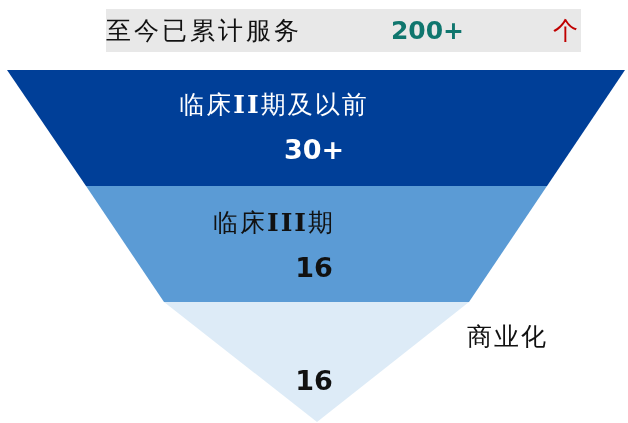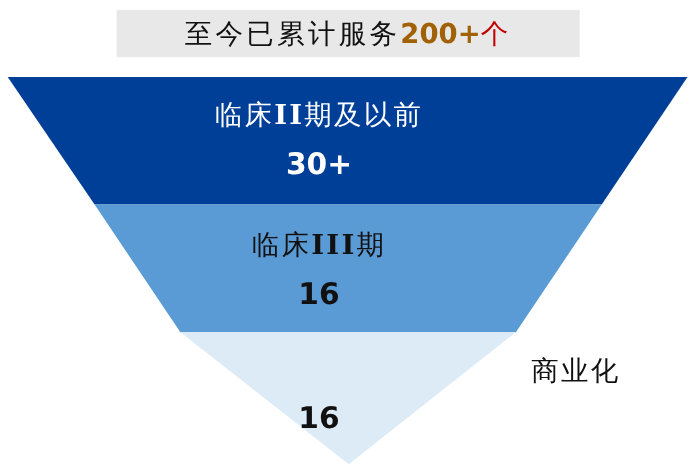--- a/index.html
+++ b/index.html
@@ -1,27 +1,27 @@
 <!DOCTYPE html>
 <html><head>
 <meta charset="utf-8">
 <style>
   html, body { margin:0; padding:0; background:#ffffff; }
   body { width:628px; height:423px; position:relative; overflow:hidden;
          font-family:"DejaVu Serif", serif; }
-  .title-box { position:absolute; left:106px; top:9px; width:421px; height:43px;
-               background:#e8e8e8; display:flex; align-items:center; justify-content:center;
+  .title-box { position:absolute; left:106px; top:9px; width:475px; height:43px;
+               background:#e8e8e8; display:flex; align-items:center; justify-content:space-between;
                font-size:25px; color:#111; letter-spacing:3px; }
-  .title-box .hl { color:#a16207; font-family:"DejaVu Sans", sans-serif; font-weight:bold; letter-spacing:0; }
+  .title-box .hl { color:#0f766e; font-family:"DejaVu Sans", sans-serif; font-weight:bold; letter-spacing:0; }
   .title-box .hl2 { color:#c00000; }
   svg.funnel { position:absolute; left:0; top:0; }
-  .label { position:absolute; left:16px; width:548px; text-align:center; }
+  .label { position:absolute; left:0; width:548px; text-align:center; }
   .stage { font-size:25px; letter-spacing:2px; }
   .stage b { font-family:"DejaVu Serif", serif; }
-  .val { font-family:"DejaVu Sans", sans-serif; font-weight:bold; font-size:27px; }
+  .val { font-family:"DejaVu Sans", sans-serif; font-weight:bold; font-size:27px;padding-left:40px; }
   .white { color:#ffffff; }
   .black { color:#111111; }
 </style>
 </head>
 <body>
 
 <div class="title-box">
   <span>至今已累计服务</span>
     <span class="hl">200+</span>
     <span class="hl2">个</span>

